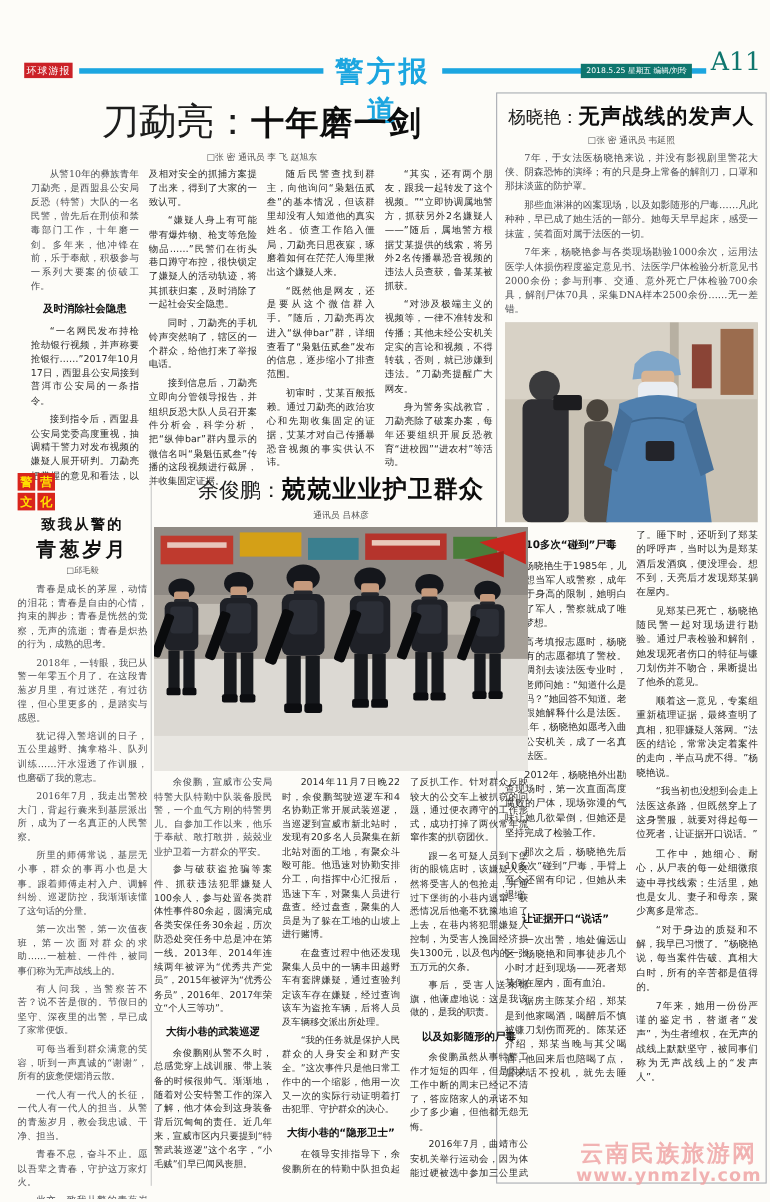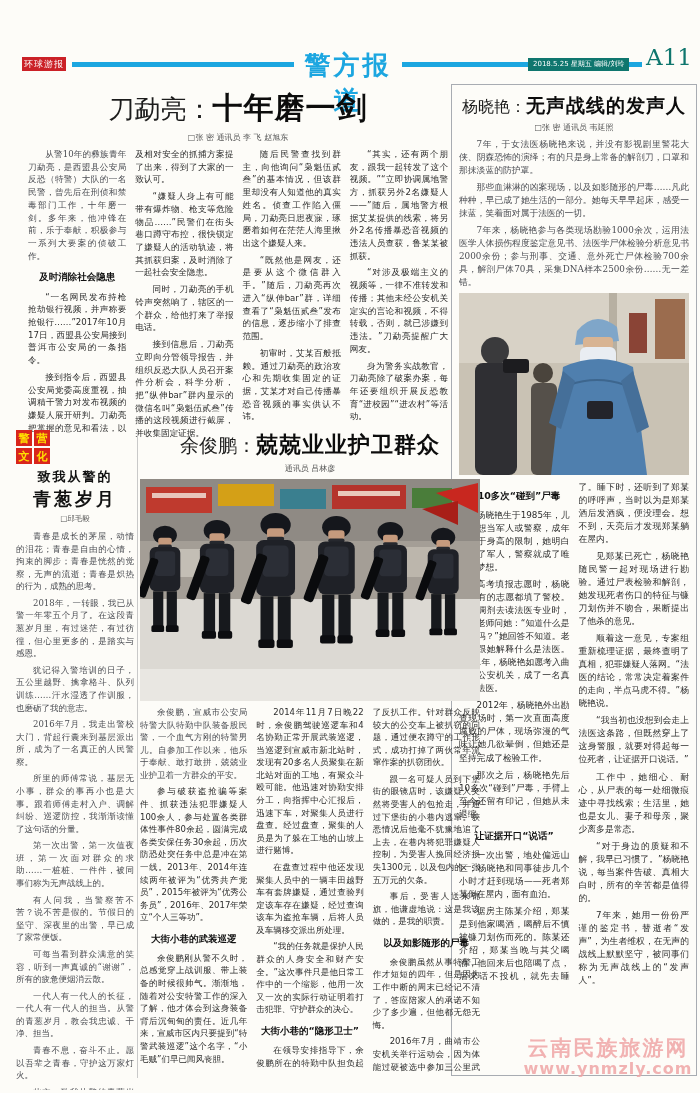--- a/index.html
+++ b/index.html
@@ -22,21 +22,21 @@
   .blk{margin:0 0 4px;text-align:justify;text-indent:2em;line-height:1.48;}
   .blk.sub{text-align:center;text-indent:0;font-weight:bold;color:#111;margin:8px 0 6px;font-size:9.5px;}
   .blk.lead{font-family:"DejaVu Serif","Liberation Serif",serif;color:#4a4c52;}
   .byline{text-align:center;font-size:8px;color:#555;margin:3px 0 5px;}
   .hl{text-align:center;white-space:nowrap;}
   .hl .kai-name{font-family:"DejaVu Serif","Liberation Serif",serif;font-weight:400;color:#1c1c1c;}
   .hl .main{font-weight:bold;color:#0c0c0c;letter-spacing:1px;}
 
   
   .top-art{position:absolute;left:28px;top:88px;width:420px;}
-  .top-art .kai-name{font-size:26px;margin-top:19px;}
+  .top-art .kai-name{font-size:34px;margin-top:19px;}
   .top-art .main{font-size:30px;}
   .tbody{column-count:4;column-gap:9px;height:298px;overflow:hidden;font-size:8.6px;margin-top:4px;}
 
   
   .right-box{position:absolute;left:451px;top:84px;width:246px;height:992px;border:1px solid #a8acb2;
              box-sizing:border-box;padding:8px 7px 6px;}
   .right-box .kai-name{font-size:16px;}
   .right-box .main{font-size:19px;}
   .rlead{font-size:8.8px;margin-top:2px;}
   .rphoto{display:block;margin:4px auto 6px;}

